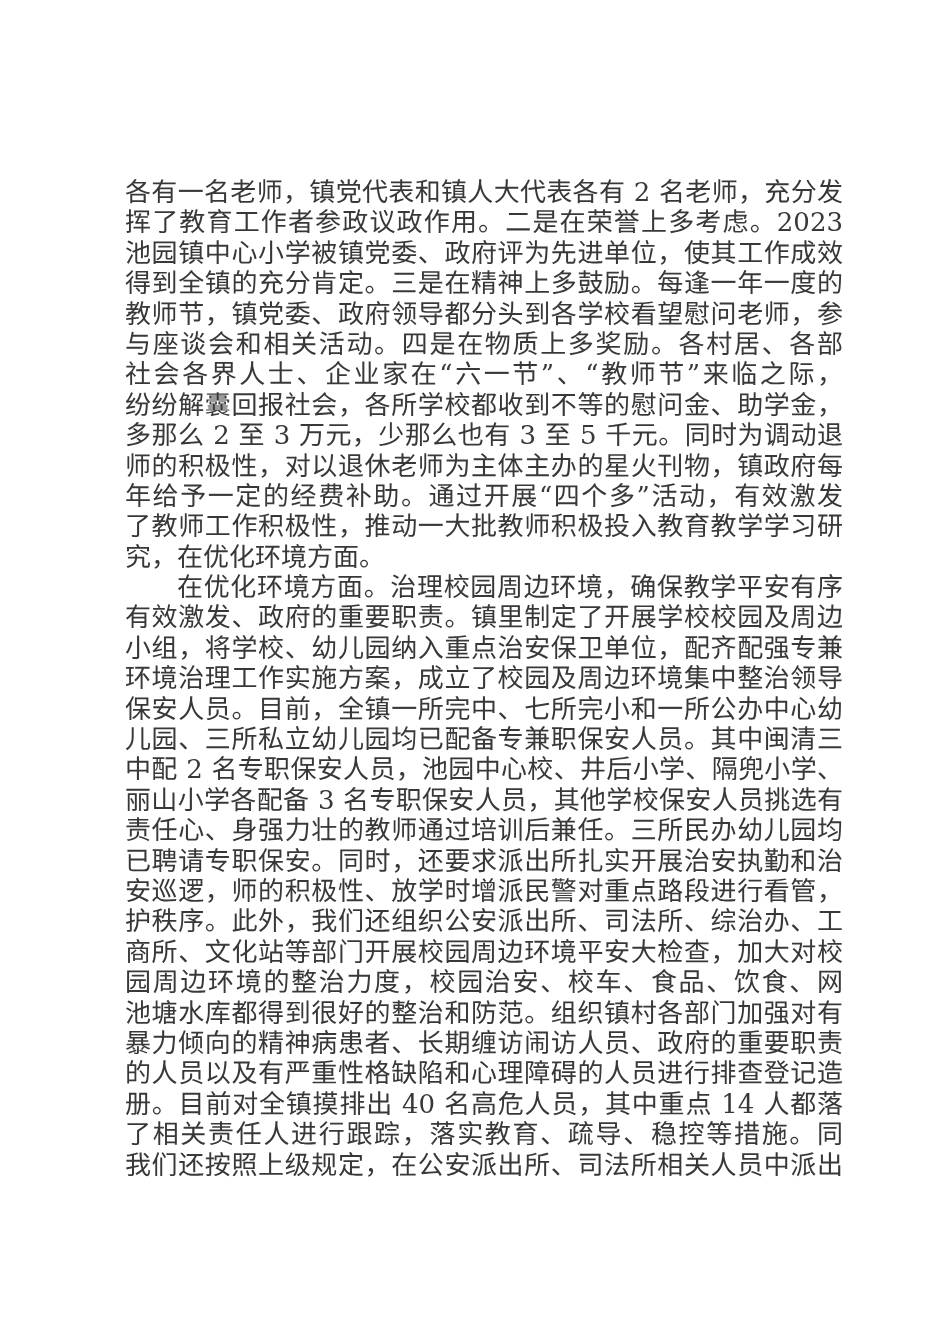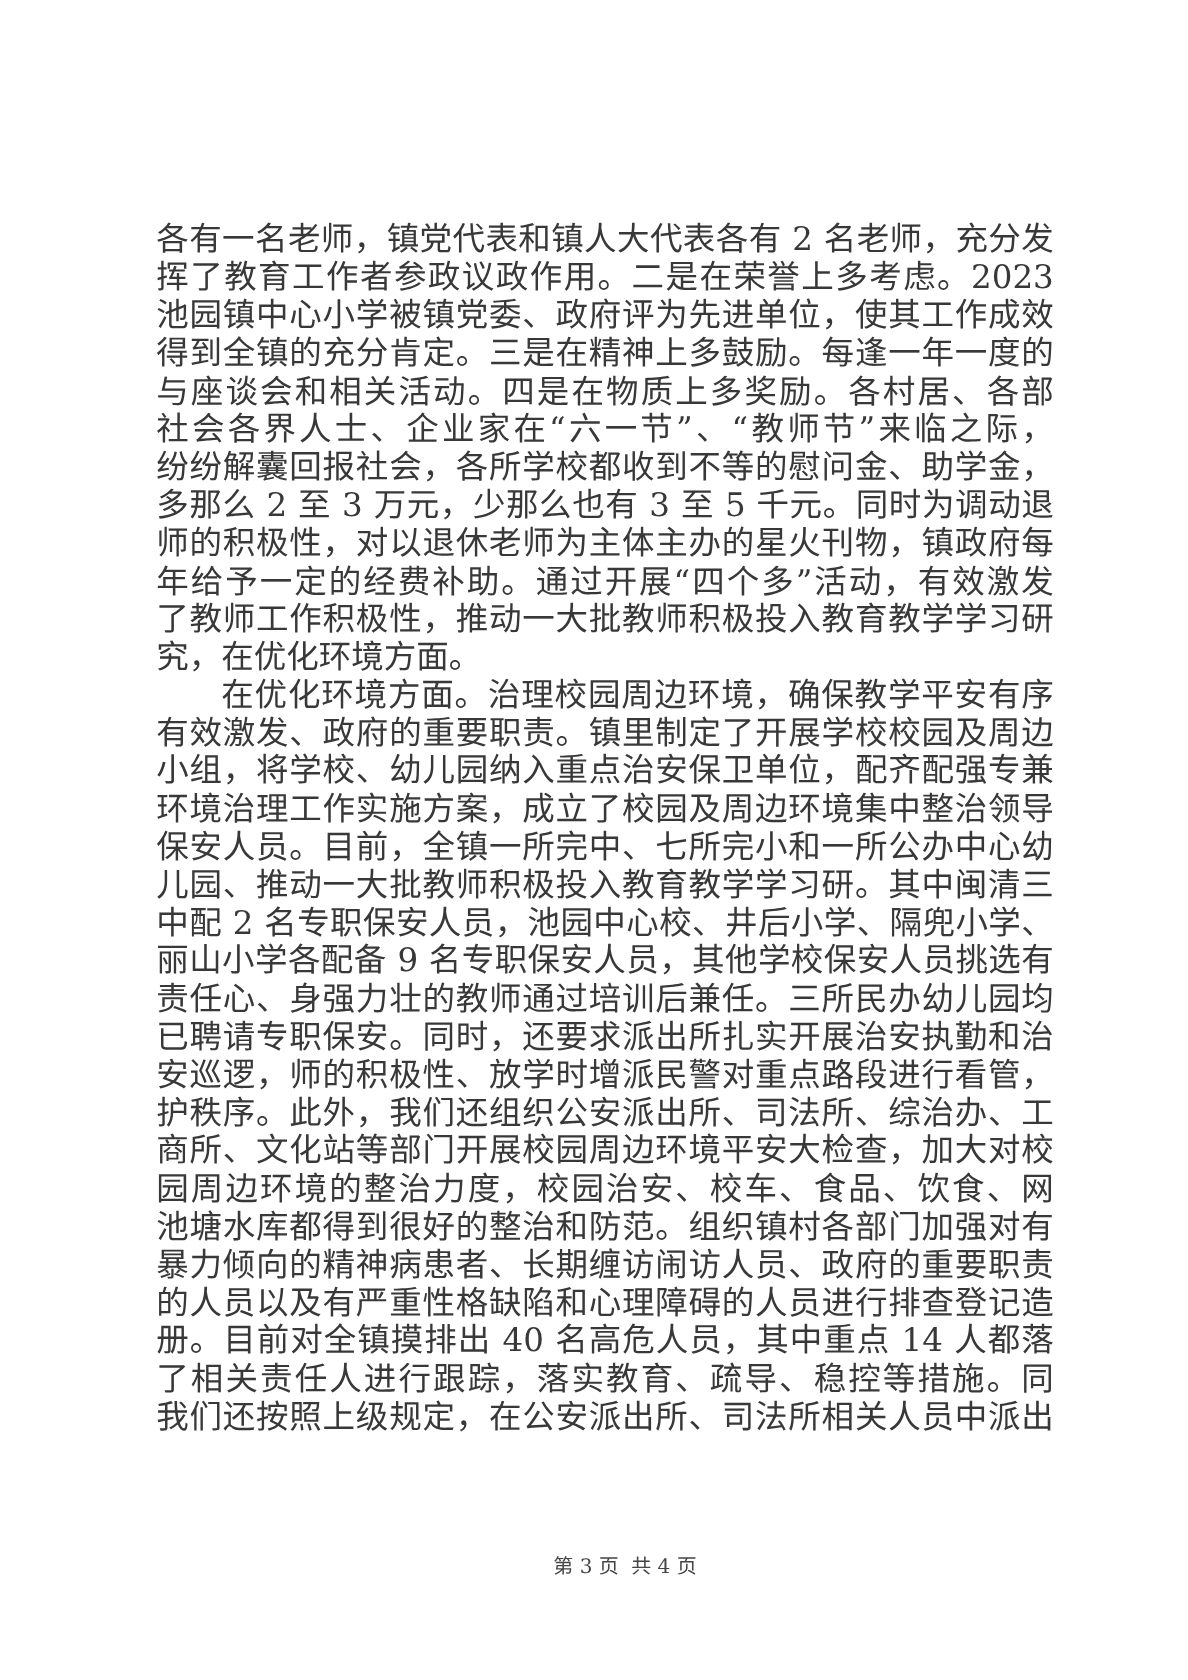--- a/index.html
+++ b/index.html
@@ -58,45 +58,43 @@
 </style>
 </head>
 <body>
 
 <div class="page" style="background: rgb(255, 255, 255); color: rgb(56, 56, 56); padding-left: 32px;">
   <div class="doc-body" id="doc-body">
       <div class="line">各有一名老师，镇党代表和镇人大代表各有 2 名老师，充分发</div>
       <div class="line">挥了教育工作者参政议政作用。二是在荣誉上多考虑。2023 年</div>
       <div class="line">池园镇中心小学被镇党委、政府评为先进单位，使其工作成效</div>
       <div class="line">得到全镇的充分肯定。三是在精神上多鼓励。每逢一年一度的</div>
+      <div class="line">教师节，镇党委、政府领导都分头到各学校看望慰问老师，参</div>
       <div class="line">与座谈会和相关活动。四是在物质上多奖励。各村居、各部门、</div>
       <div class="line">社会各界人士、企业家在“六一节”、“教师节”来临之际，</div>
       <div class="line">纷纷解囊回报社会，各所学校都收到不等的慰问金、助学金，</div>
       <div class="line">多那么 2 至 3 万元，少那么也有 3 至 5 千元。同时为调动退休教</div>
       <div class="line">师的积极性，对以退休老师为主体主办的星火刊物，镇政府每</div>
       <div class="line">年给予一定的经费补助。通过开展“四个多”活动，有效激发</div>
       <div class="line">了教师工作积极性，推动一大批教师积极投入教育教学学习研</div>
       <div class="line para-end">究，在优化环境方面。</div>
       <div class="line indent">在优化环境方面。治理校园周边环境，确保教学平安有序是</div>
       <div class="line">有效激发、政府的重要职责。镇里制定了开展学校校园及周边</div>
       <div class="line">小组，将学校、幼儿园纳入重点治安保卫单位，配齐配强专兼</div>
       <div class="line">环境治理工作实施方案，成立了校园及周边环境集中整治领导</div>
       <div class="line">保安人员。目前，全镇一所完中、七所完小和一所公办中心幼</div>
-      <div class="line">儿园、推动一大批教师积极投入教育教学学习研。其中闽清三</div>
+      <div class="line">儿园、三所私立幼儿园均已配备专兼职保安人员。其中闽清三</div>
       <div class="line">中配 2 名专职保安人员，池园中心校、井后小学、隔兜小学、</div>
-      <div class="line">丽山小学各配备 9 名专职保安人员，其他学校保安人员挑选有</div>
+      <div class="line">丽山小学各配备 3 名专职保安人员，其他学校保安人员挑选有</div>
       <div class="line">责任心、身强力壮的教师通过培训后兼任。三所民办幼儿园均</div>
       <div class="line">已聘请专职保安。同时，还要求派出所扎实开展治安执勤和治</div>
       <div class="line">安巡逻，师的积极性、放学时增派民警对重点路段进行看管，维</div>
       <div class="line">护秩序。此外，我们还组织公安派出所、司法所、综治办、工</div>
       <div class="line">商所、文化站等部门开展校园周边环境平安大检查，加大对校</div>
       <div class="line">园周边环境的整治力度，校园治安、校车、食品、饮食、网吧、</div>
       <div class="line">池塘水库都得到很好的整治和防范。组织镇村各部门加强对有</div>
       <div class="line">暴力倾向的精神病患者、长期缠访闹访人员、政府的重要职责</div>
       <div class="line">的人员以及有严重性格缺陷和心理障碍的人员进行排查登记造</div>
       <div class="line">册。目前对全镇摸排出 40 名高危人员，其中重点 14 人都落实</div>
       <div class="line">了相关责任人进行跟踪，落实教育、疏导、稳控等措施。同时，</div>
       <div class="line">我们还按照上级规定，在公安派出所、司法所相关人员中派出</div>
     </div>
-  <div class="footer" style="color: rgb(69, 69, 69);">
-    <span>第 3 页</span><span class="gap"></span><span>共 4 页</span>
-  </div>
 </div>
 
 </body></html>

